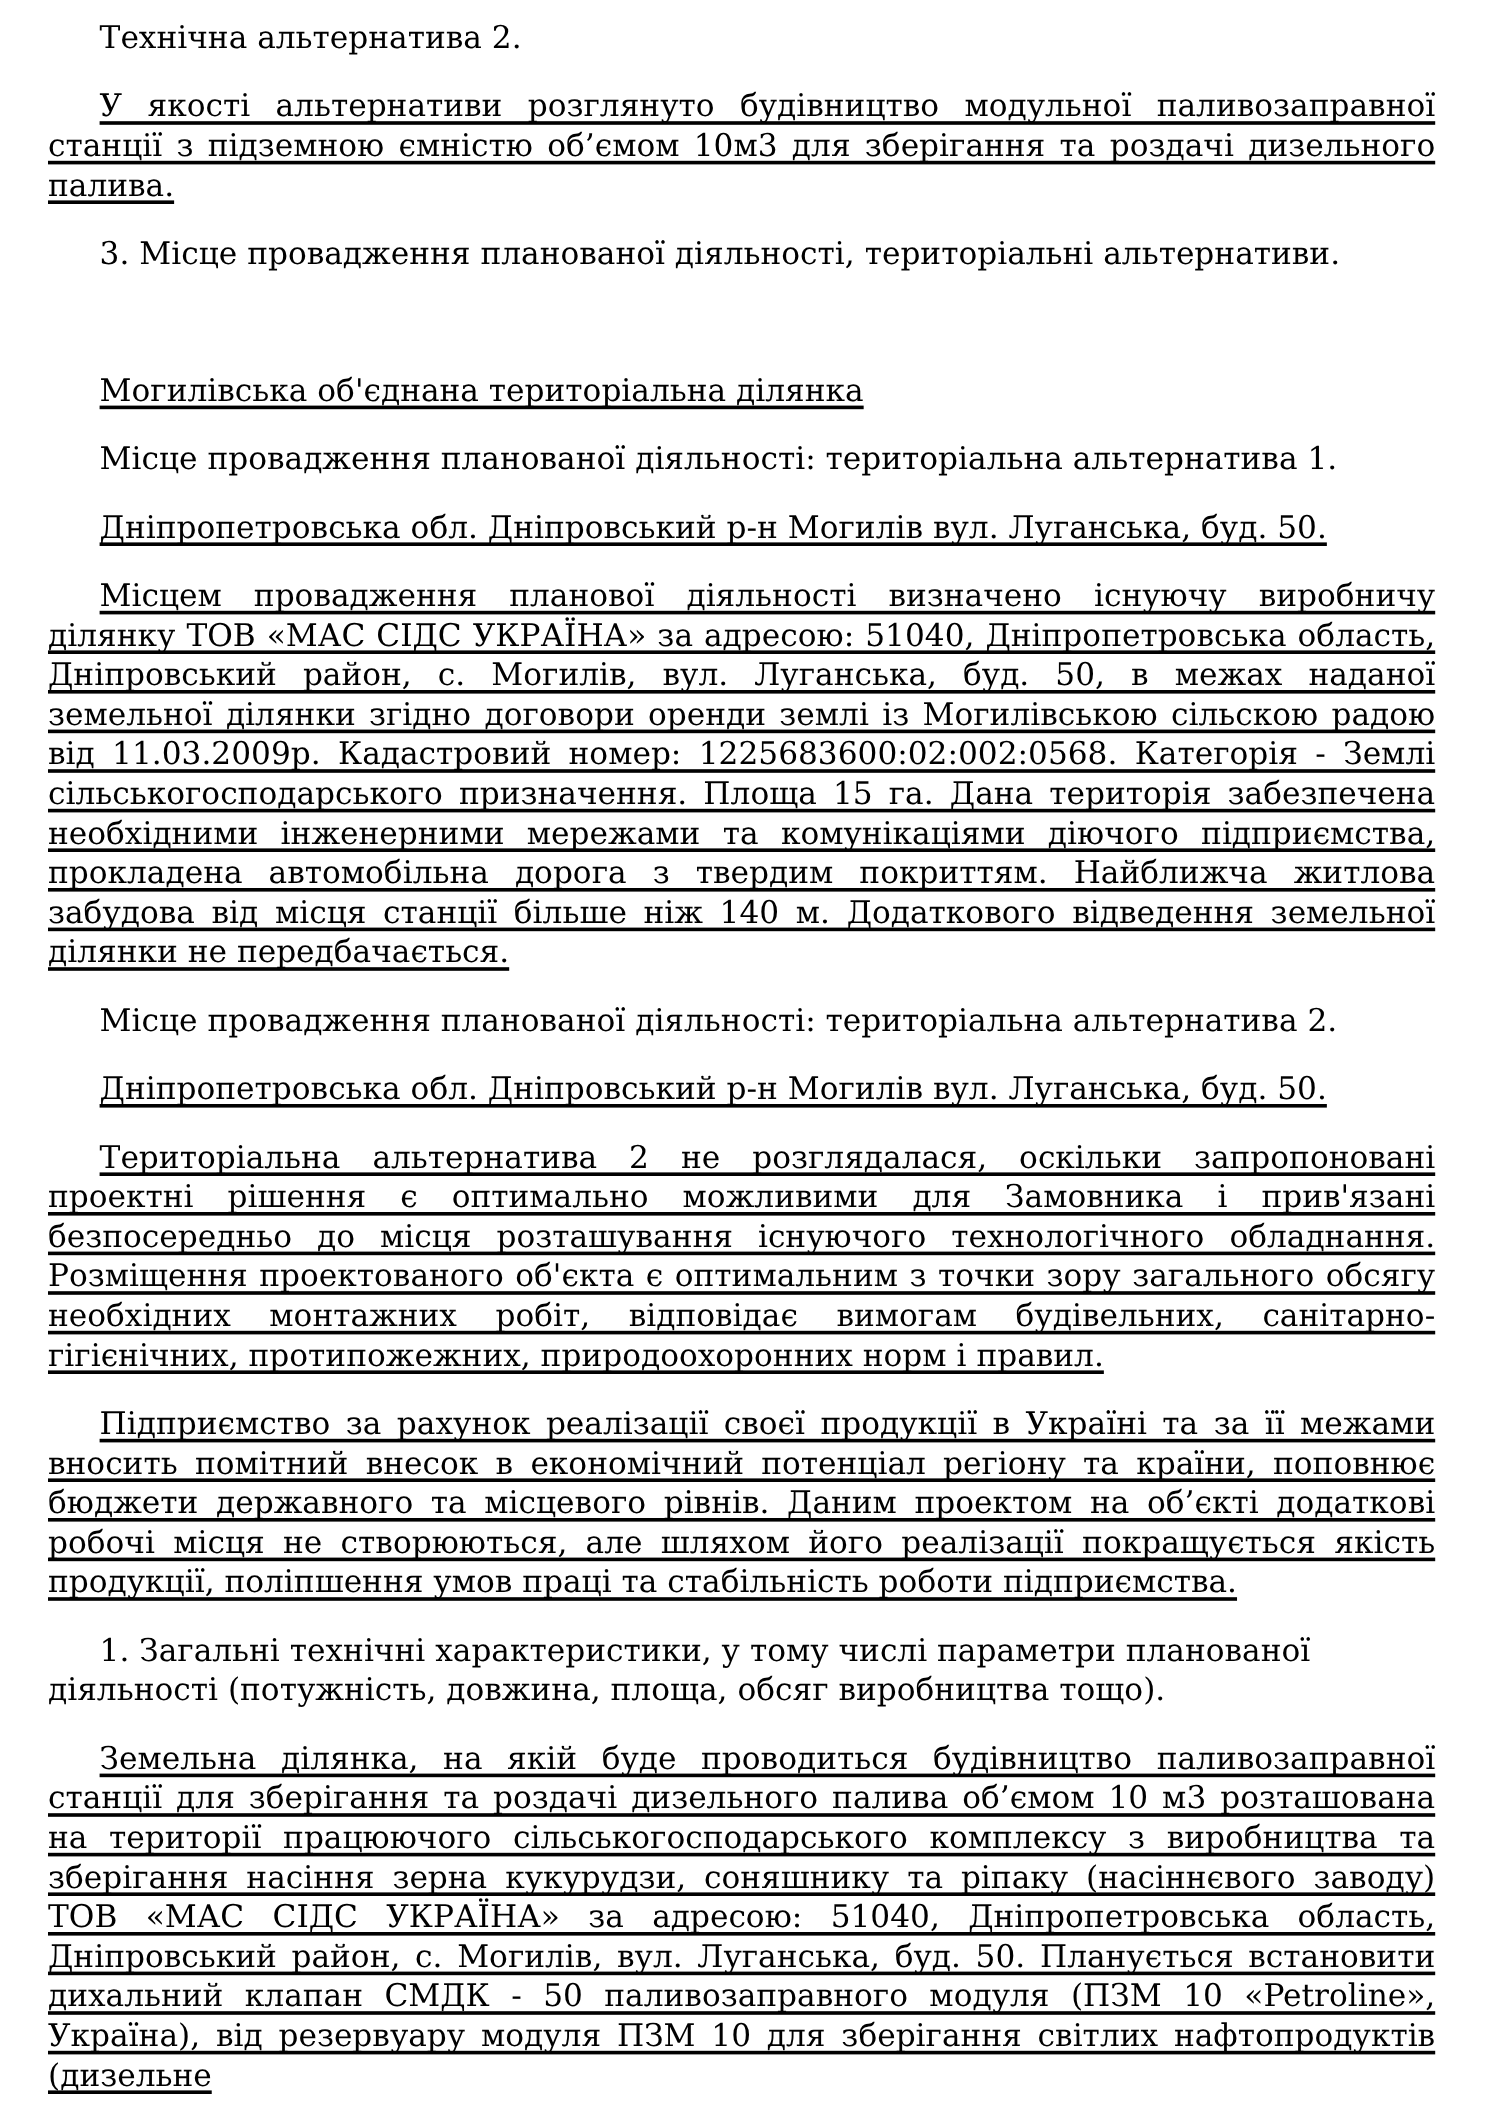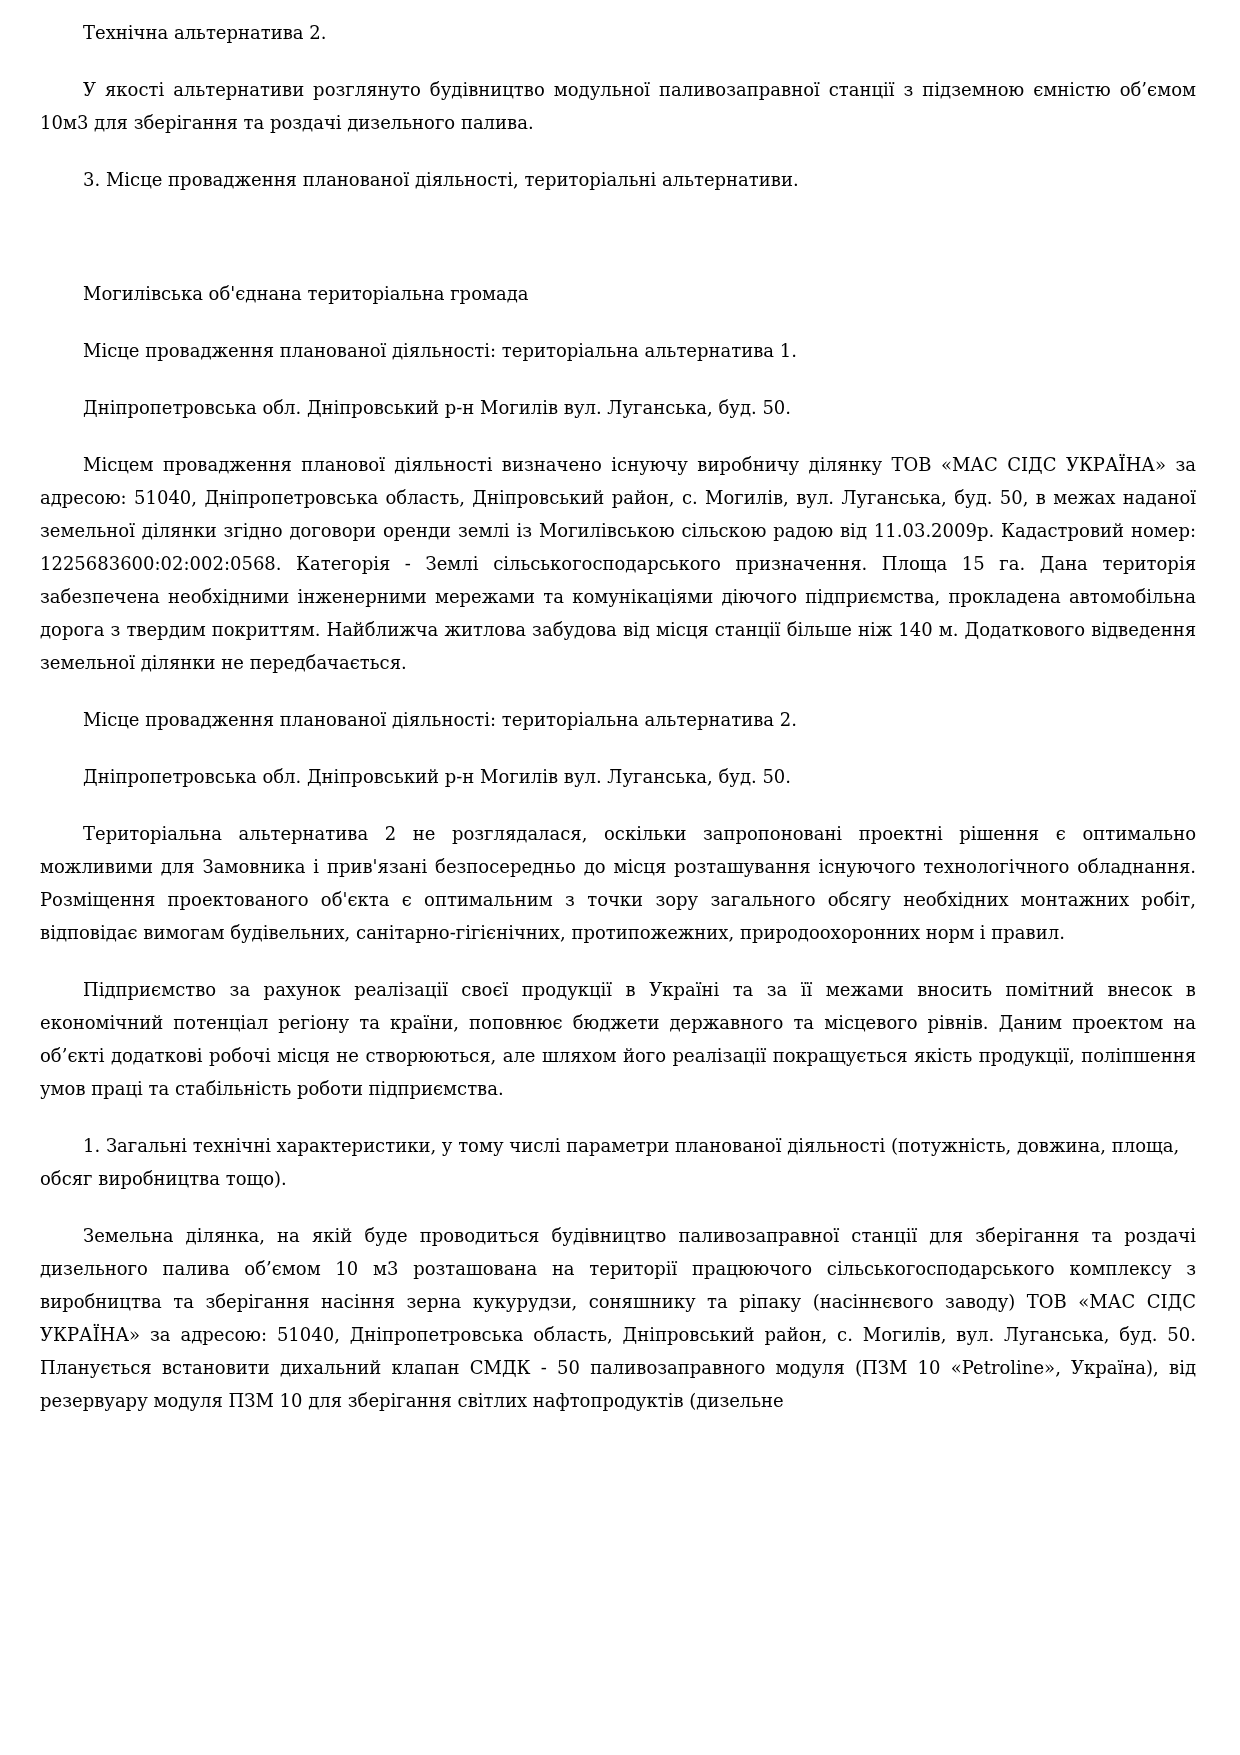--- a/index.html
+++ b/index.html
@@ -10,52 +10,53 @@
   .page {
     position: relative;
     width: 1240px;
     height: 1755px;
     box-sizing: border-box;
     background: #ffffff;
     color: #000000;
     padding: 16px 44px 0 40px;
     overflow: hidden;
     font-family: "DejaVu Serif", "Liberation Serif", serif;
-    font-size: 18px;
+    font-size: 26px;
     line-height: 33px;
   }
   .doc-content p {
     margin: 0 0 24px 0;
     padding: 0;
   }
   .doc-content p.indent {
     text-indent: 43px;
   }
   .doc-content p.underline {
+    text-decoration: underline;
     text-decoration-thickness: 3px;
     text-underline-offset: 4px;
     text-decoration-skip-ink: none;
   }
   .doc-content p.justify {
     text-align: justify;
   }
   .doc-content p.empty {
     min-height: 33px;
   }
 </style>
 </head>
 <body>
 
 <div class="page">
   <div class="doc-content" id="doc-content">
       <p class="indent">Технічна альтернатива 2.</p>
       <p class="indent underline justify">У якості альтернативи розглянуто будівництво модульної паливозаправної станції з підземною ємністю об’ємом 10м3 для зберігання та роздачі дизельного палива.</p>
       <p class="indent">3. Місце провадження планованої діяльності, територіальні альтернативи.</p>
       <p class="empty"></p>
-      <p class="indent underline">Могилівська об'єднана територіальна громада</p>
+      <p class="indent underline">Могилівська об'єднана територіальна ділянка</p>
       <p class="indent">Місце провадження планованої діяльності: територіальна альтернатива 1.</p>
       <p class="indent underline">Дніпропетровська обл. Дніпровський р-н Могилів вул. Луганська, буд. 50.</p>
       <p class="indent underline justify">Місцем провадження планової діяльності визначено існуючу виробничу ділянку ТОВ «МАС СІДС УКРАЇНА» за адресою: 51040, Дніпропетровська область, Дніпровський район, с. Могилів, вул. Луганська, буд. 50, в межах наданої земельної ділянки згідно договори оренди землі із Могилівською сільскою радою від 11.03.2009р. Кадастровий номер: 1225683600:02:002:0568. Категорія - Землі сільськогосподарського призначення. Площа 15 га. Дана територія забезпечена необхідними інженерними мережами та комунікаціями діючого підприємства, прокладена автомобільна дорога з твердим покриттям. Найближча житлова забудова від місця станції більше ніж 140 м. Додаткового відведення земельної ділянки не передбачається.</p>
       <p class="indent">Місце провадження планованої діяльності: територіальна альтернатива 2.</p>
       <p class="indent underline">Дніпропетровська обл. Дніпровський р-н Могилів вул. Луганська, буд. 50.</p>
       <p class="indent underline justify">Територіальна альтернатива 2 не розглядалася, оскільки запропоновані проектні рішення є оптимально можливими для Замовника і прив'язані безпосередньо до місця розташування існуючого технологічного обладнання. Розміщення проектованого об'єкта є оптимальним з точки зору загального обсягу необхідних монтажних робіт, відповідає вимогам будівельних, санітарно-гігієнічних, протипожежних, природоохоронних норм і правил.</p>
       <p class="indent underline justify">Підприємство за рахунок реалізації своєї продукції в Україні та за її межами вносить помітний внесок в економічний потенціал регіону та країни, поповнює бюджети державного та місцевого рівнів. Даним проектом на об’єкті додаткові робочі місця не створюються, але шляхом його реалізації покращується якість продукції, поліпшення умов праці та стабільність роботи підприємства.</p>
       <p class="indent">1. Загальні технічні характеристики, у тому числі параметри планованої діяльності (потужність, довжина, площа, обсяг виробництва тощо).</p>
       <p class="indent underline justify">Земельна ділянка, на якій буде проводиться будівництво паливозаправної станції для зберігання та роздачі дизельного палива об’ємом 10 м3 розташована на території працюючого сільськогосподарського комплексу з виробництва та зберігання насіння зерна кукурудзи, соняшнику та ріпаку (насіннєвого заводу) ТОВ «МАС СІДС УКРАЇНА» за адресою: 51040, Дніпропетровська область, Дніпровський район, с. Могилів, вул. Луганська, буд. 50. Планується встановити дихальний клапан СМДК - 50 паливозаправного модуля (ПЗМ 10 «Petroline», Україна), від резервуару модуля ПЗМ 10 для зберігання світлих нафтопродуктів (дизельне</p>
     </div>

